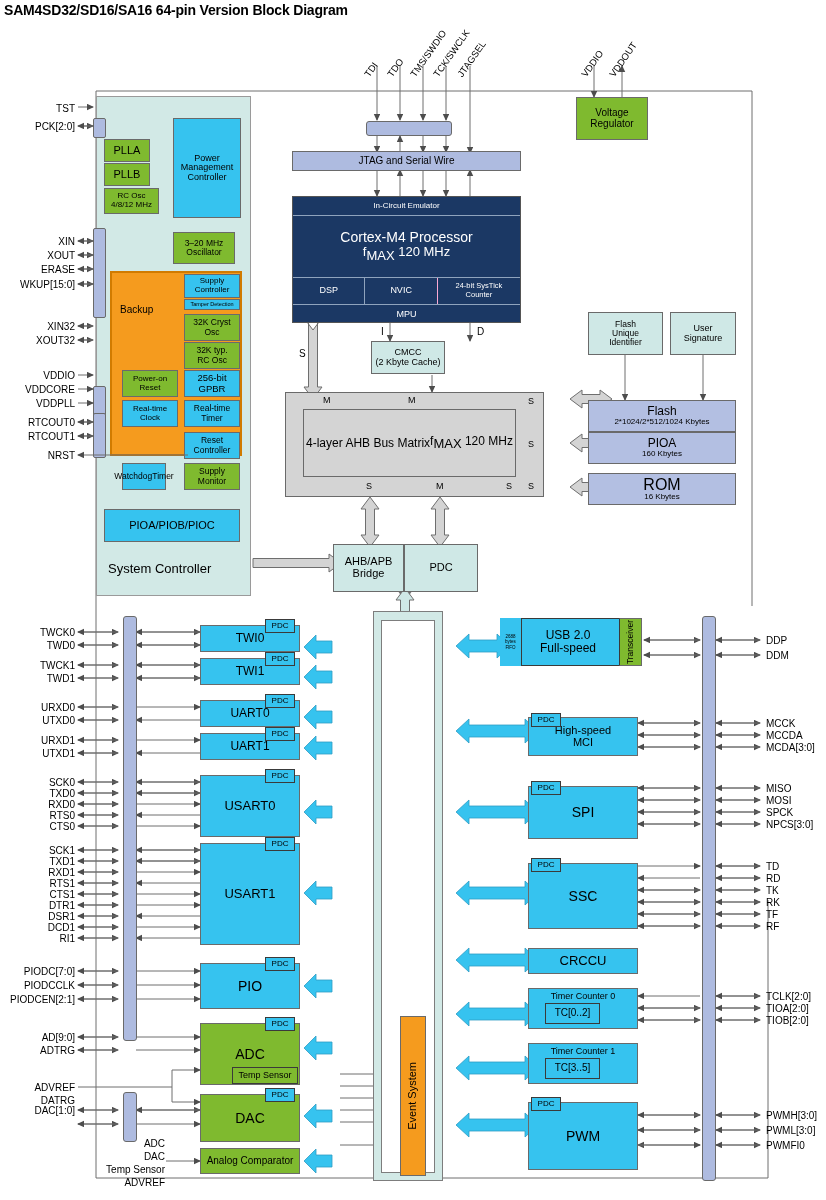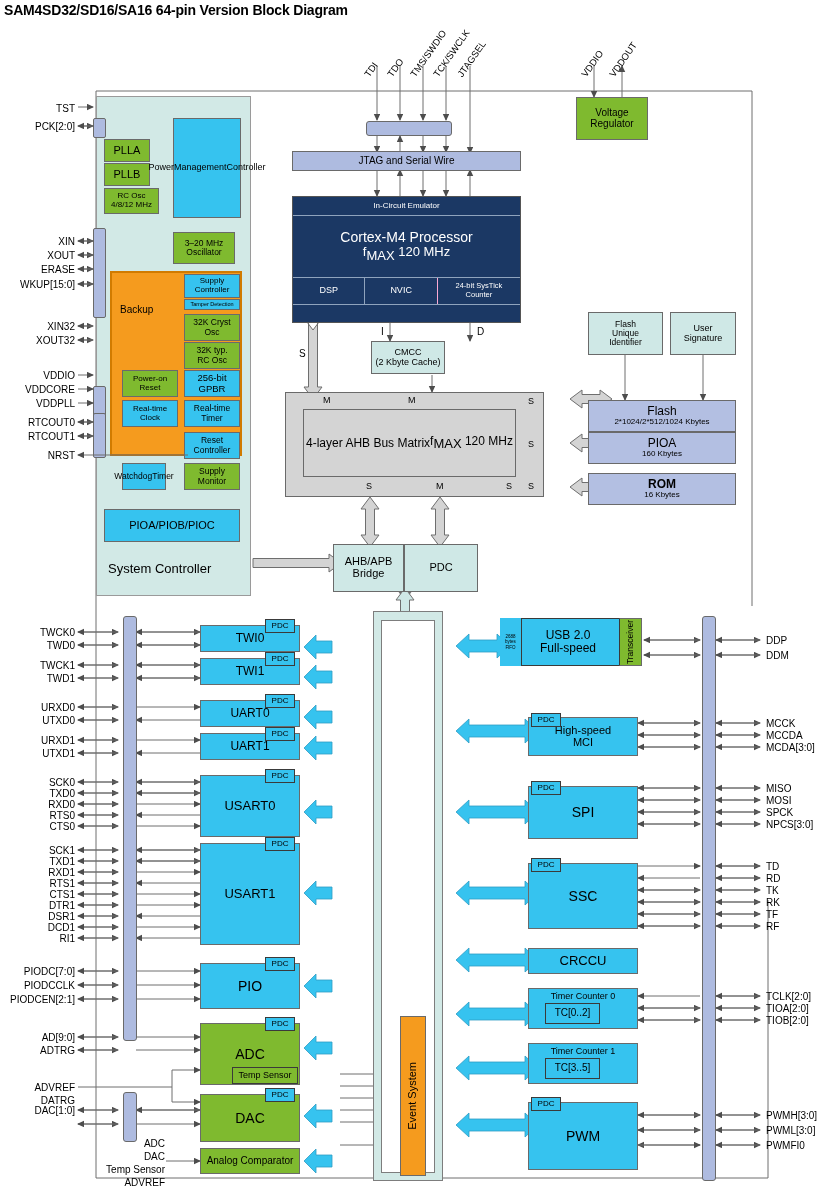--- a/index.html
+++ b/index.html
@@ -387,21 +387,21 @@
   <div class="box lav" style="left:93px;top:386px;width:13px;height:60px;border-radius:2px;"></div>
   <div class="box lav" style="left:93px;top:413px;width:13px;height:45px;border-radius:2px;"></div>
 
   <div class="box green" style="left:104px;top:139px;width:46px;height:23px;font-size:11px;">PLLA</div>
   <div class="box green" style="left:104px;top:163px;width:46px;height:23px;font-size:11px;">PLLB</div>
   <div class="box green" style="left:104px;top:188px;width:55px;height:26px;flex-direction:column;font-size:8px;">
     <span>RC Osc</span>
     <span>4/8/12 MHz</span>
   </div>
 
-  <div class="box cyan" style="left:173px;top:118px;width:68px;height:100px;flex-direction:row;font-size:9px;">
+  <div class="box cyan" style="left:173px;top:118px;width:68px;height:100px;flex-direction:column;font-size:9px;">
     <span>Power</span>
     <span>Management</span>
     <span>Controller</span>
   </div>
 
   <div class="box green" style="left:173px;top:232px;width:62px;height:32px;flex-direction:column;font-size:8.5px;">
     <span>3–20 MHz</span>
     <span>Oscillator</span>
   </div>
 
@@ -515,20 +515,21 @@
       <div style="font-size:13px;"><span>f</span><span class="sub">MAX</span> <span>120 MHz</span></div>
     </div>
     <div style="height:26px;display:flex;border-bottom:1px solid #8fa3bd;">
       <div style="flex:1;display:flex;align-items:center;justify-content:center;font-size:9px;border-right:1px solid #8fa3bd;">DSP</div>
       <div style="flex:1;display:flex;align-items:center;justify-content:center;font-size:9px;border-right:1px solid #f9a8d4;">NVIC</div>
       <div style="flex:1.15;display:flex;flex-direction:column;align-items:center;justify-content:center;font-size:7.5px;line-height:1.15;">
         <span>24-bit SysTick</span>
         <span>Counter</span>
       </div>
     </div>
+    <div style="height:20px;display:flex;align-items:center;justify-content:center;font-size:9px;">MPU</div>
   </div>
 
   <div class="lbl" style="left:381px;top:326px;font-size:10px;">I</div>
   <div class="lbl" style="left:477px;top:326px;font-size:10px;">D</div>
   <div class="lbl" style="left:299px;top:348px;font-size:10px;">S</div>
 
   <div class="box pale" style="left:371px;top:341px;width:74px;height:33px;flex-direction:column;font-size:9px;">
     <span>CMCC</span>
     <span>(2 Kbyte Cache)</span>
   </div>
@@ -564,21 +565,21 @@
   </div>
   <div class="box lav2" style="left:588px;top:400px;width:148px;height:32px;flex-direction:column;">
     <span style="font-size:12px;">Flash</span>
     <span style="font-size:8px;">2*1024/2*512/1024 Kbytes</span>
   </div>
   <div class="box lav2" style="left:588px;top:432px;width:148px;height:32px;flex-direction:column;">
     <span style="font-size:12px;">PIOA</span>
     <span style="font-size:8px;">160 Kbytes</span>
   </div>
   <div class="box lav2" style="left:588px;top:473px;width:148px;height:32px;flex-direction:column;">
-    <span style="font-size:12px;font-weight:bold;">ROM</span>
+    <span style="font-size:16px;">ROM</span>
     <span style="font-size:8px;">16 Kbytes</span>
   </div>
 
   <div class="box periphbus" style="left:373px;top:611px;width:70px;height:570px;"></div>
   <div class="box white" style="left:381px;top:620px;width:54px;height:553px;border:1px solid #7d7d7d;"></div>
 
   <div class="box orange" style="left:400px;top:1016px;width:26px;height:160px;">
     <span class="vert" style="font-size:11px;">Event System</span>
   </div>
 

